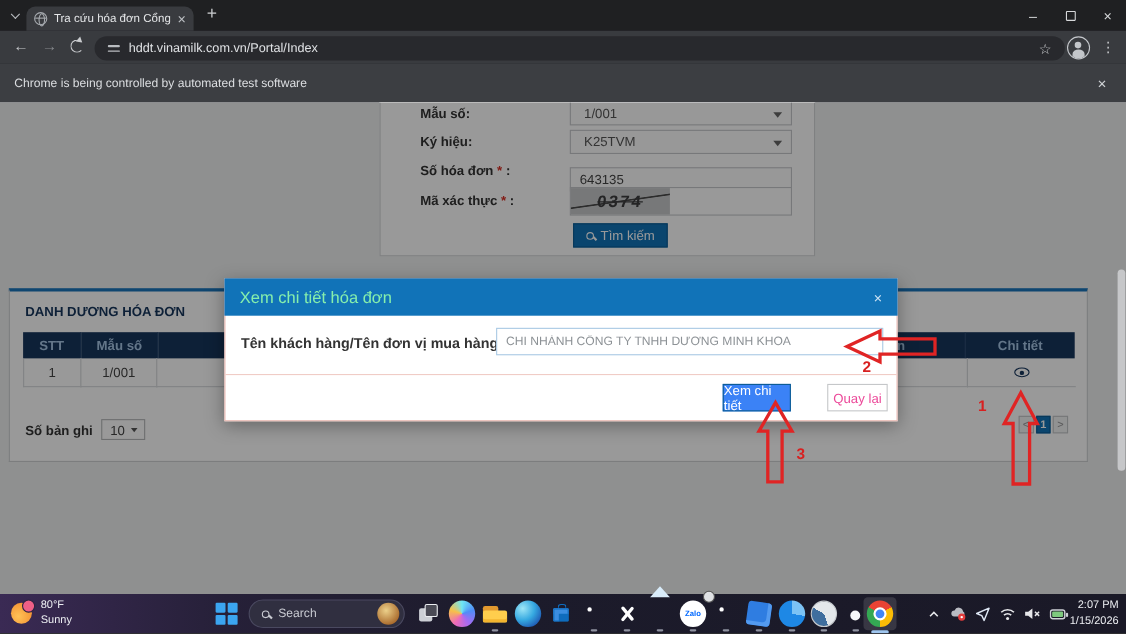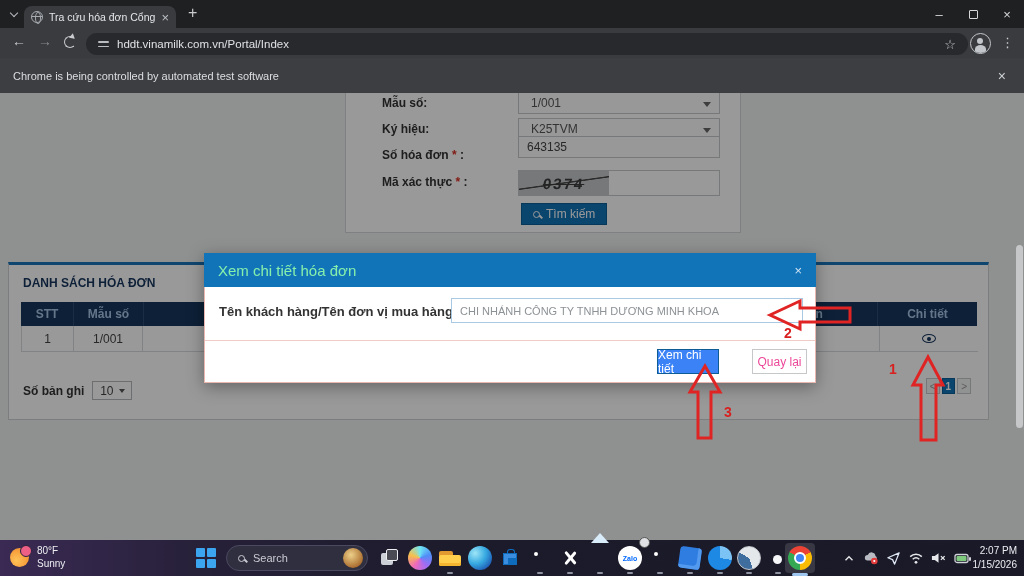--- a/index.html
+++ b/index.html
@@ -186,35 +186,35 @@
       <div class="fctrl" style="top:4px">
           <span>1/001</span>
           <span class="selchev"></span>
         </div>
       <span class="flabel" style="top:34px">Ký hiệu:</span>
       <div class="fctrl" style="top:30px">
           <span>K25TVM</span>
           <span class="selchev"></span>
         </div>
       <span class="flabel" style="top:60px"><span>Số hóa đơn</span> <span class="req">*</span> <span>:</span></span>
-      <input class="fctrl" style="top: 48px;" value="643135">
+      <input class="fctrl" style="top: 64px;" value="643135">
       <span class="flabel" style="top:87px"><span>Mã xác thực</span> <span class="req">*</span> <span>:</span></span>
       <div class="cap-wrap">
         <div class="captcha">
             <b>0374</b>
           </div>
       </div>
       <div class="fbtn">
           <span class="mag"></span>
           <span>Tìm kiếm</span>
         </div>
     </div>
 
     <div class="lpanel">
-      <span class="ltitle">DANH SÁCH HÓA ĐƠN</span>
+      <span class="ltitle">DANH DƯƠNG HÓA ĐƠN</span>
       <div class="tbl">
         <div class="trow">
           <span class="th c1">STT</span>
           <span class="th c2">Mẫu số</span>
           <span class="th c3"></span>
           <span class="th c4">Số hóa đơn</span>
           <span class="th c5">Chi tiết</span>
         </div>
         <div class="trow">
           <span class="td c1">1</span>

